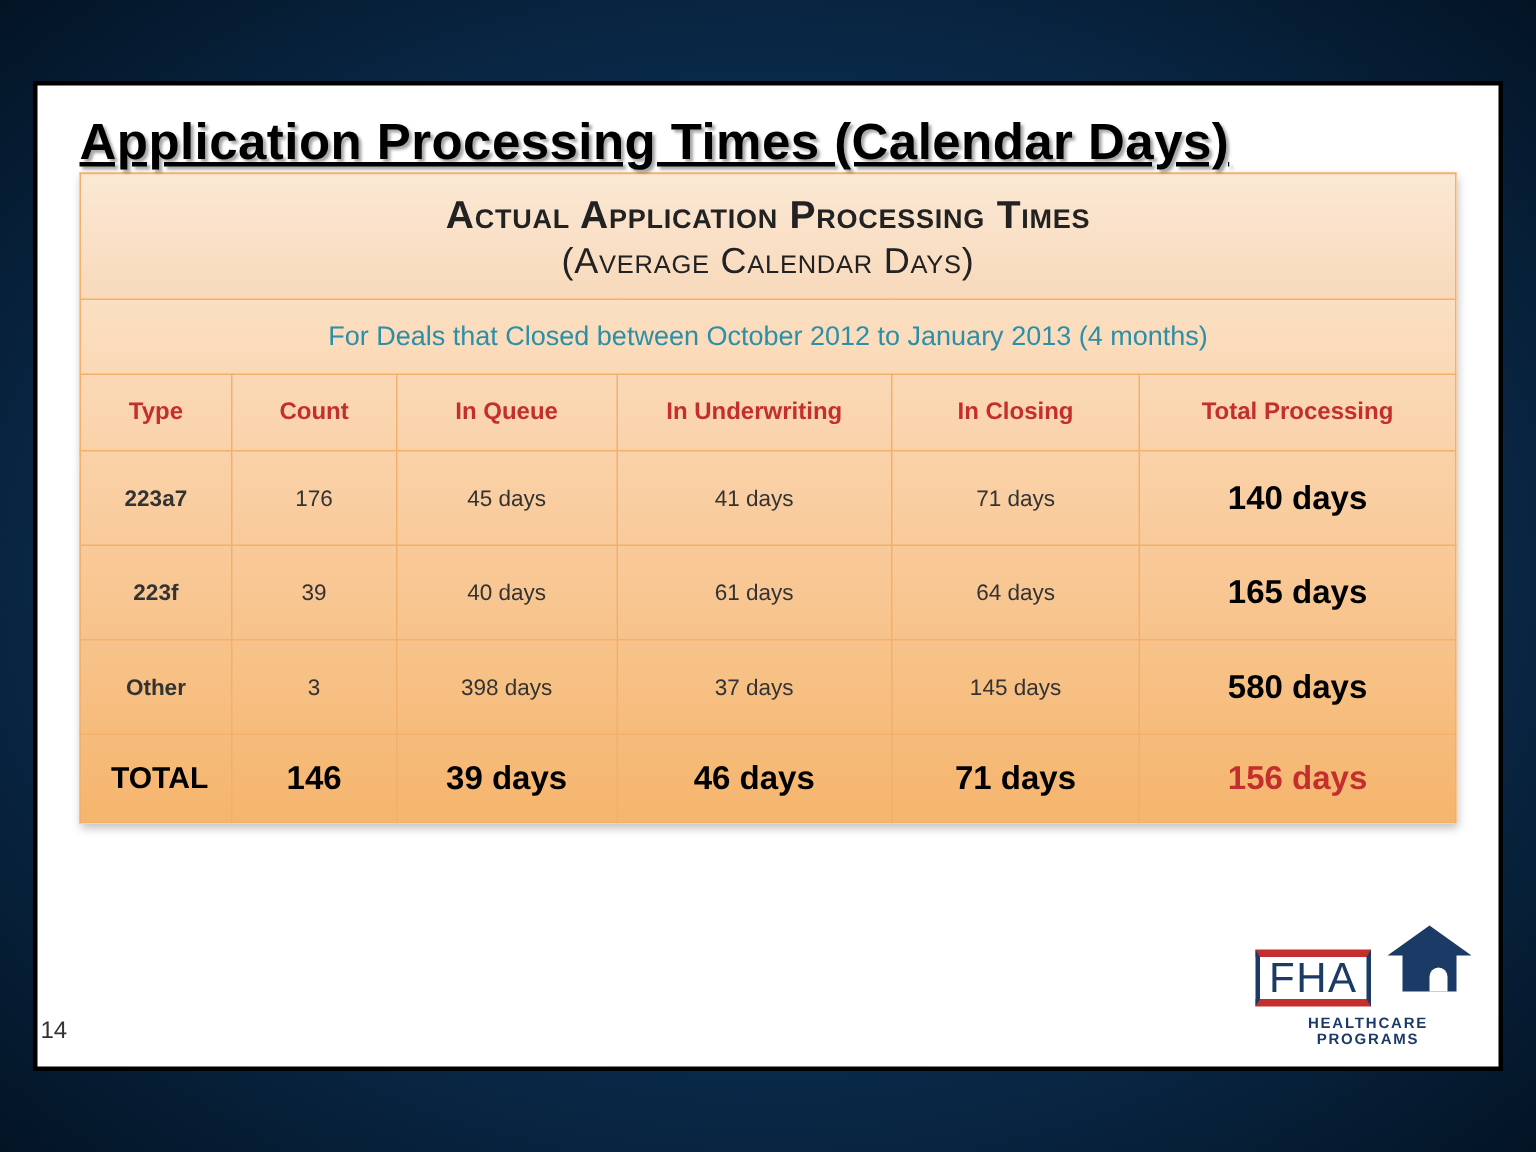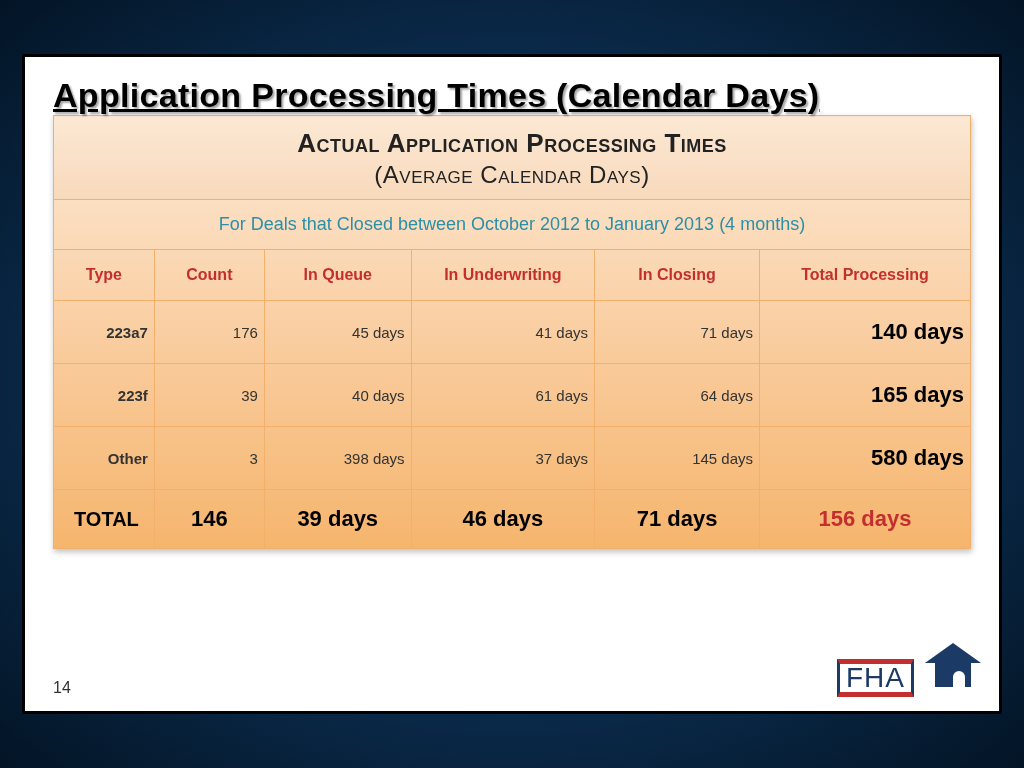--- a/index.html
+++ b/index.html
@@ -58,35 +58,35 @@
     font-size: 18px;
     font-weight: 400;
     padding: 14px 8px;
   }
   .colhdr td {
     color: #c32f2f;
     font-weight: 700;
     font-size: 16px;
     padding: 16px 4px;
   }
-  .datarow td { padding: 18px 6px; font-size: 15px; color:#333;text-align:right; }
+  .datarow td { padding: 18px 6px; font-size: 15px; color:#333; }
   .datarow td.typecell { font-weight: 700; font-size: 15px; }
   .datarow td.totcell { font-weight: 700; font-size: 22px; color:#000; }
   .totalrow td { font-weight: 700; font-size: 22px; padding: 16px 20px; color:#000; }
   .totalrow td.typecell { font-size: 20px; }
   .totalrow td.redtot { color: #c32f2f; }
   col.c-type  { width: 11%; }
   col.c-count { width: 12%; }
   col.c-q     { width: 16%; }
   col.c-u     { width: 20%; }
   col.c-cl    { width: 18%; }
   col.c-tot   { width: 23%; }
   .pagenum {
     position: absolute;
-    left: 28px;
+    left: 2px;
     bottom: 14px;
     font-size: 16px;
     color: #333;
   }
   .logo {
     position: absolute;
     right: 12px;
     bottom: 12px;
     width: 150px;
     text-align: center;
@@ -223,15 +223,16 @@
       <div class="house">
         <div class="roof"></div>
         <div class="wall">
             <div class="door"></div>
           </div>
       </div>
       <div class="fha-box">
         <div class="fha-text">FHA</div>
       </div>
     </div>
+    <div class="logo-sub">HEALTHCARE PROGRAMS</div>
   </div>
 
 </div>
 
 </body></html>

